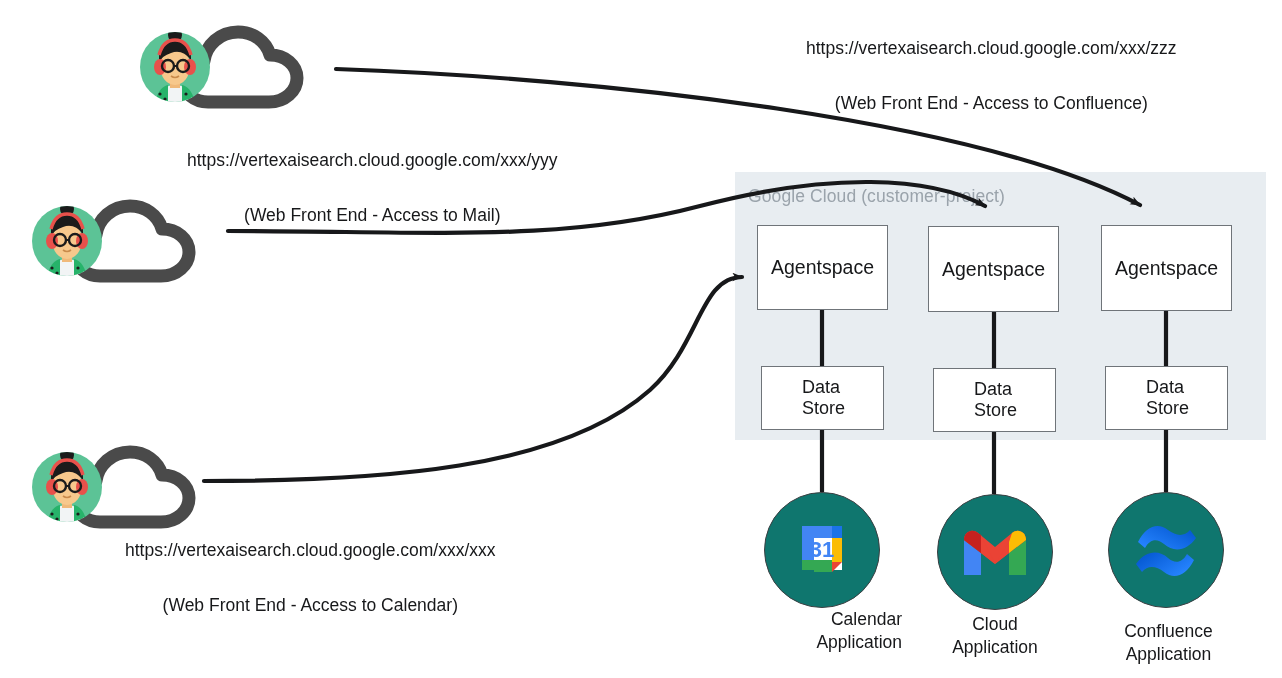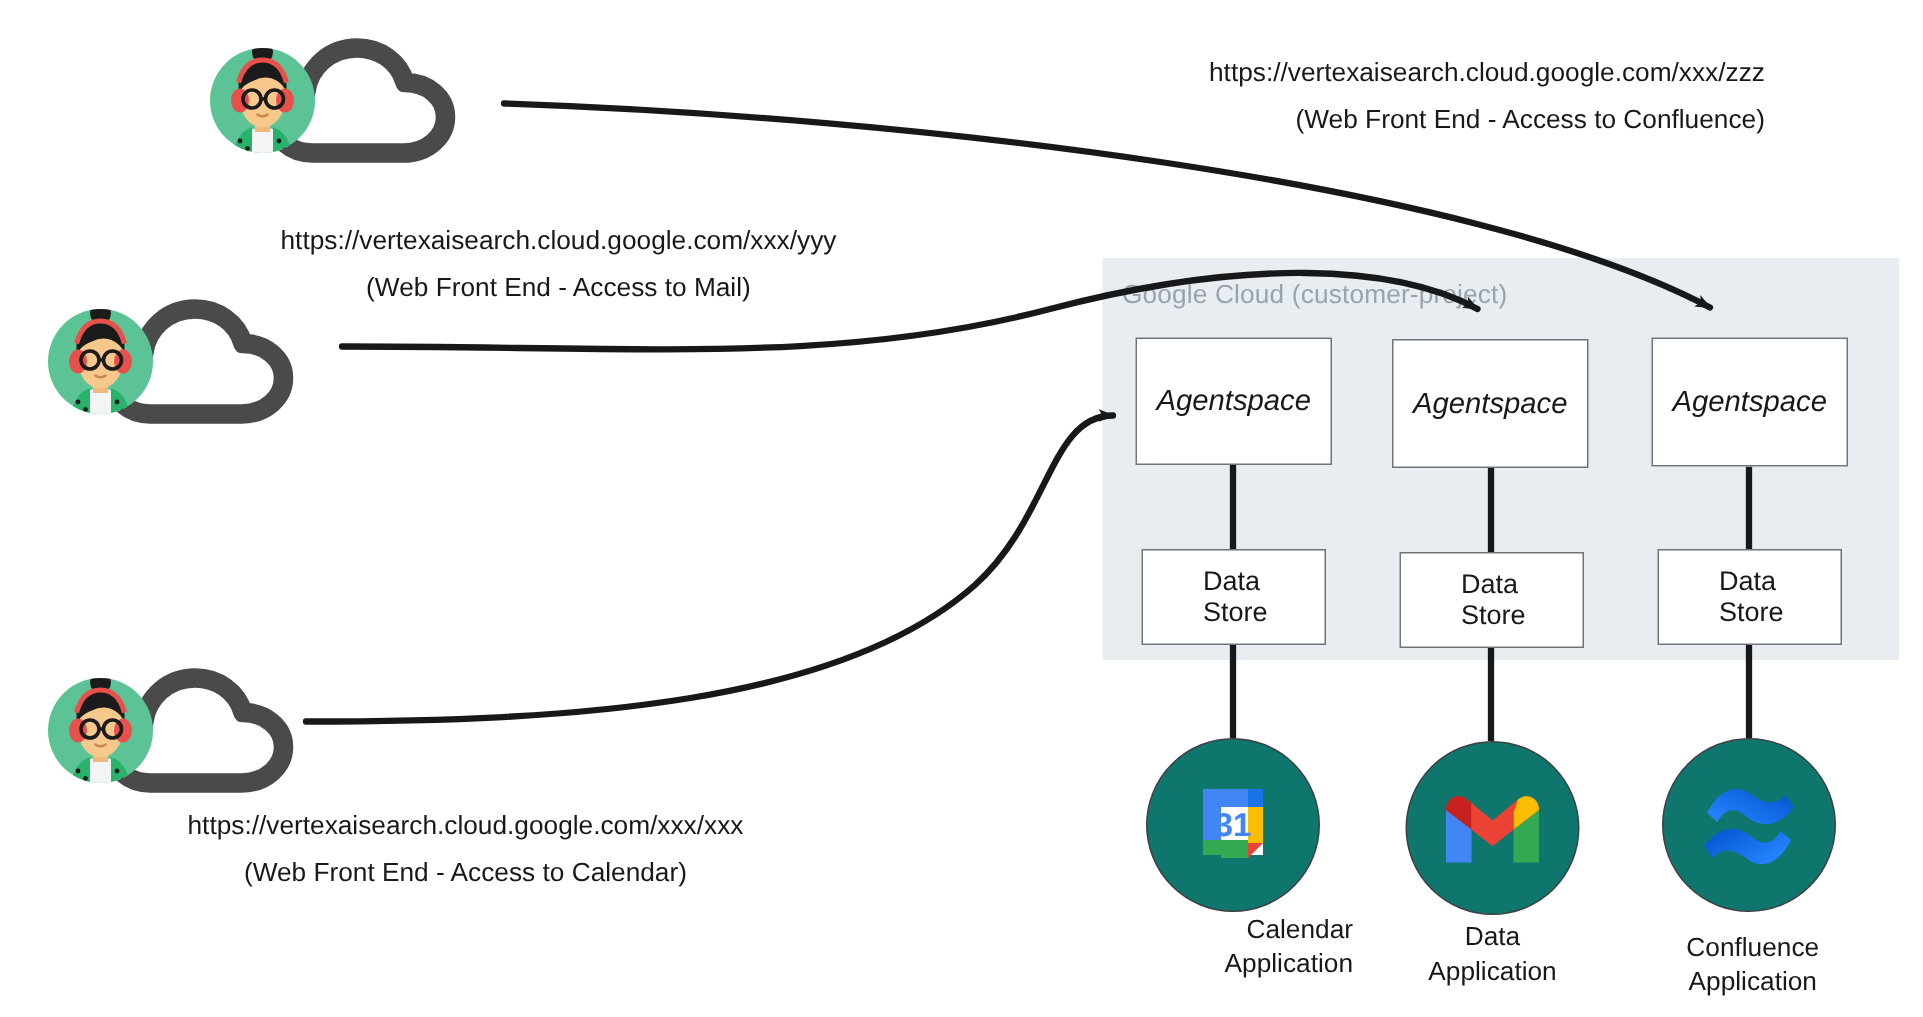--- a/index.html
+++ b/index.html
@@ -42,21 +42,20 @@
     position: absolute;
     background: #ffffff;
     border: 1.6px solid #6f7479;
     box-sizing: border-box;
     display: flex;
     align-items: center;
     justify-content: center;
     color: #17181a;
   }
   .node-box.agentspace {
-    font-style: italic;
     font-size: 19.5px;
   }
   .node-box.datastore {
     font-size: 18px;
     padding-left: 40px;
   }
   .app-circle {
     position: absolute;
     border-radius: 50%;
     background: #0f766e;
@@ -76,21 +75,21 @@
     white-space: nowrap;
   }
   .url-label {
     position: absolute;
     text-align: center;
     font-size: 17.5px;
     line-height: 1.75;
     color: #17181a;
     white-space: nowrap;
   }
-  .url-label .l2 { display: block; }
+  .url-label .l2 { display: block; margin-top: 24px; }
   .actor {
     position: absolute;
   }
   .actor svg { display: block; }
 </style>
 </head>
 <body>
 
 <div id="stage">
 
@@ -230,21 +229,21 @@
           <path d="M21 31 C24 20 30 16 37 16 C44 16 50 20 53 31" fill="none" stroke="#e8514b" stroke-width="3.4"></path>
           <circle cx="30" cy="42" r="6" fill="none" stroke="#1b1b1b" stroke-width="2.4"></circle>
           <circle cx="45" cy="42" r="6" fill="none" stroke="#1b1b1b" stroke-width="2.4"></circle>
           <line x1="36" y1="42" x2="39" y2="42" stroke="#1b1b1b" stroke-width="2.2"></line>
           <path d="M33 52 Q37 55 41 52" fill="none" stroke="#c98a4b" stroke-width="1.6"></path>
         </g>
       </g>
     </svg>
   </div>
 
-  <div class="url-label" style="left:806px; top:33px;text-align:right;">
+  <div class="url-label" style="left:806px; top:33px;">
     <span>https://vertexaisearch.cloud.google.com/xxx/zzz</span>
     <span class="l2">(Web Front End - Access to Confluence)</span>
   </div>
 
   <div class="url-label" style="left:187px; top:145px;">
     <span>https://vertexaisearch.cloud.google.com/xxx/yyy</span>
     <span class="l2">(Web Front End - Access to Mail)</span>
   </div>
 
   <div class="url-label" style="left:125px; top:535px;">
@@ -286,21 +285,21 @@
       <path d="M5 52 V17 L22 30 V52 Z" fill="#4285f4"></path>
       <path d="M67 52 V17 L50 30 V52 Z" fill="#34a853"></path>
       <path d="M5 17 C5 9 13 5 19 10 L36 24 L53 10 C59 5 67 9 67 17
                L50 30 L36 41 L22 30 Z" fill="#ea4335"></path>
       <path d="M53 10 C59 5 67 9 67 17 L50 30 V19 Z" fill="#fbbc04"></path>
       <path d="M5 17 C5 9 13 5 19 10 L22 12 V30 L5 17 Z" fill="#c5221f"></path>
       <path d="M22 12 L36 41 L50 19 L50 30 L36 41 L22 30 Z" fill="#ea4335"></path>
     </svg>
   </div>
   <div class="app-label" style="left:915px; top:613px; width:160px;">
-    <span>Data</span><br>
+    <span>Cloud</span><br>
     <span>Application</span>
   </div>
 
   <div class="node-box agentspace" style="left:1101px; top:225px; width:131px; height:86px;">
     <span>Agentspace</span>
   </div>
   <div class="node-box datastore" style="left:1105px; top:366px; width:123px; height:64px;">
     <span>Data Store</span>
   </div>
   <div class="app-circle" style="left:1108px; top:492px; width:116px; height:116px;">

